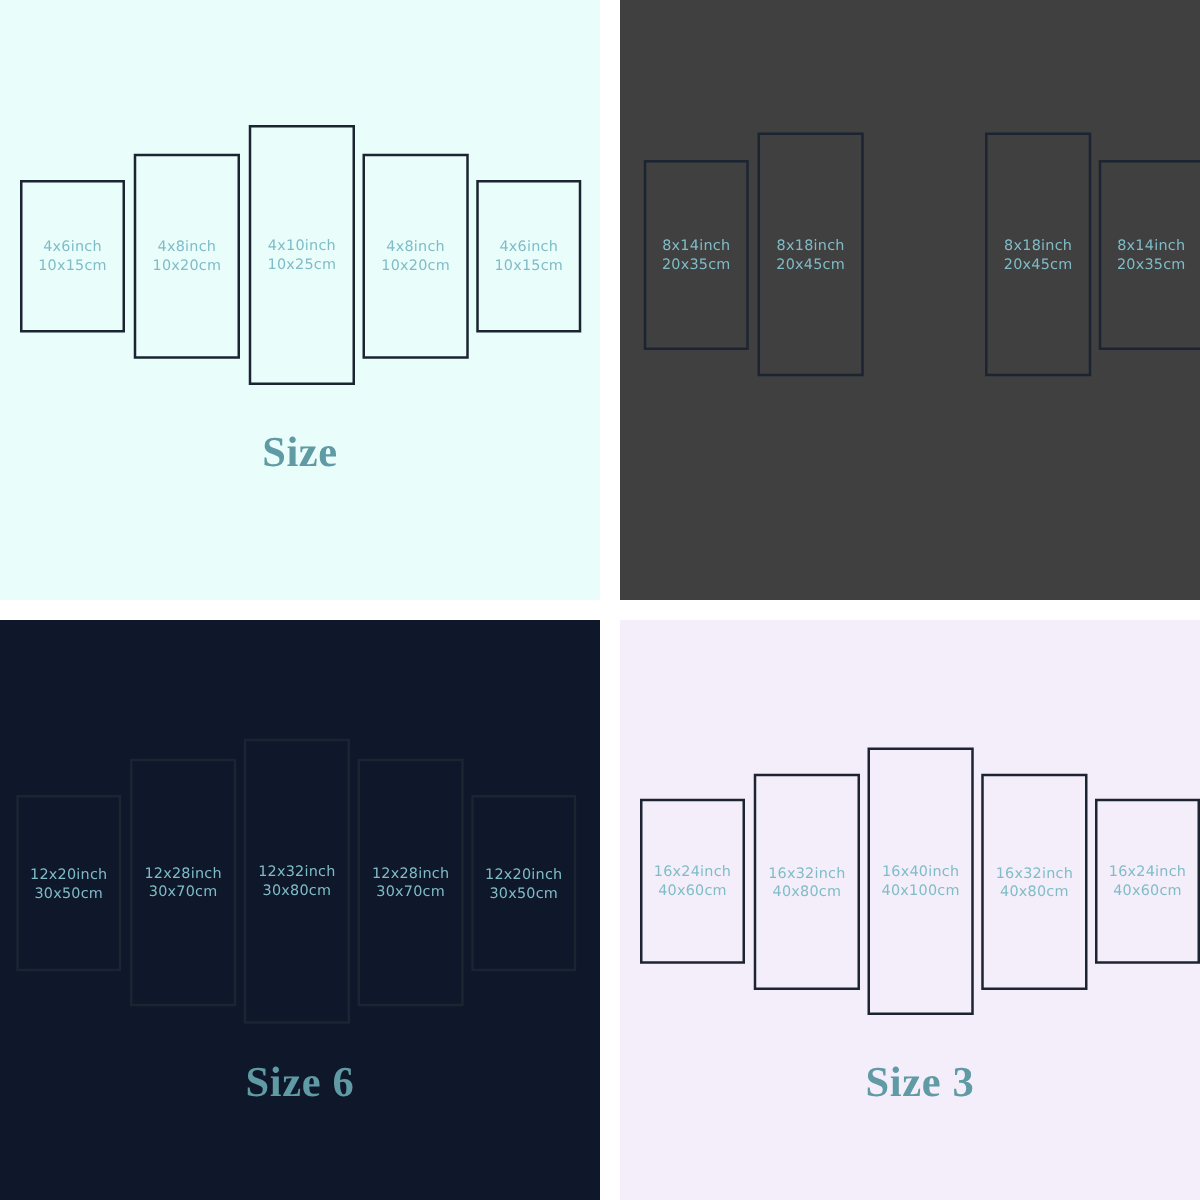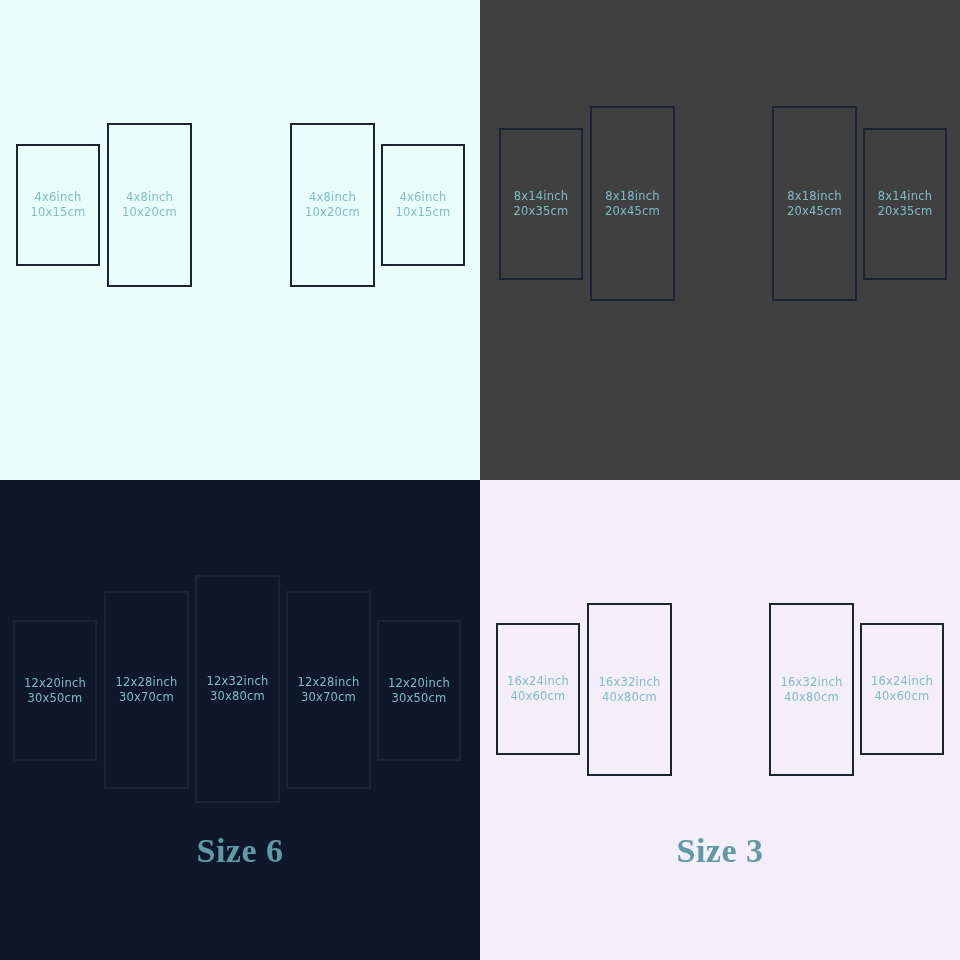--- a/index.html
+++ b/index.html
@@ -7,20 +7,21 @@
     width:960px;height:960px;
     font-family:"Liberation Sans",sans-serif;
     overflow:hidden;
   }
   .board{
     position:relative;
     width:960px;height:764px;
     display:grid;
     grid-template-columns:480px 480px;
     grid-template-rows:480px 480px;
+    gap:16px;
   }
   .quadrant{
     position:relative;
     width:480px;height:480px;
     overflow:hidden;
   }
   .panels{
     position:absolute;
     left:0;top:0;
     width:480px;height:400px;
@@ -61,29 +62,34 @@
     <div class="quadrant" style="background: rgb(233, 253, 251);">
       <div class="panels" style="height: 480px;">
         <div class="panel" style="left: 16px; top: 144px; width: 84px; height: 122px; border-color: rgb(27, 36, 48);">
           <div class="ln" style="color: rgb(127, 188, 200);">4x6inch</div>
           <div class="ln" style="color: rgb(127, 188, 200);">10x15cm</div>
         </div>
         <div class="panel" style="left: 107px; top: 123px; width: 85px; height: 164px; border-color: rgb(27, 36, 48);">
           <div class="ln" style="color: rgb(127, 188, 200);">4x8inch</div>
           <div class="ln" style="color: rgb(127, 188, 200);">10x20cm</div>
         </div>
+        <div class="panel" style="left: 199px; top: 100px; width: 85px; height: 208px; border-color: rgb(27, 36, 48);">
+          <div class="ln" style="color: rgb(127, 188, 200);">4x10inch</div>
+          <div class="ln" style="color: rgb(127, 188, 200);">10x25cm</div>
+        </div>
         <div class="panel" style="left: 290px; top: 123px; width: 85px; height: 164px; border-color: rgb(27, 36, 48);">
           <div class="ln" style="color: rgb(127, 188, 200);">4x8inch</div>
           <div class="ln" style="color: rgb(127, 188, 200);">10x20cm</div>
         </div>
         <div class="panel" style="left: 381px; top: 144px; width: 84px; height: 122px; border-color: rgb(27, 36, 48);">
           <div class="ln" style="color: rgb(127, 188, 200);">4x6inch</div>
           <div class="ln" style="color: rgb(127, 188, 200);">10x15cm</div>
         </div>
       </div>
+      <div class="title" style="top: 344px; color: rgb(95, 154, 165);">Size</div>
     </div>
     <div class="quadrant" style="background: #404040; padding-left: 27px;">
       <div class="panels" style="height: 480px;">
         <div class="panel" style="left: 19px; top: 128px; width: 84px; height: 152px; border-color: rgb(27, 36, 48);">
           <div class="ln" style="color: rgb(127, 188, 200);">8x14inch</div>
           <div class="ln" style="color: rgb(127, 188, 200);">20x35cm</div>
         </div>
         <div class="panel" style="left: 110px; top: 106px; width: 85px; height: 195px; border-color: rgb(27, 36, 48);">
           <div class="ln" style="color: rgb(127, 188, 200);">8x18inch</div>
           <div class="ln" style="color: rgb(127, 188, 200);">20x45cm</div>
@@ -126,20 +132,24 @@
     <div class="quadrant" style="background: rgb(244, 238, 250);">
       <div class="panels" style="height: 480px;">
         <div class="panel" style="left: 16px; top: 143px; width: 84px; height: 132px; border-color: rgb(27, 36, 48);">
           <div class="ln" style="color: rgb(127, 188, 200);">16x24inch</div>
           <div class="ln" style="color: rgb(127, 188, 200);">40x60cm</div>
         </div>
         <div class="panel" style="left: 107px; top: 123px; width: 85px; height: 173px; border-color: rgb(27, 36, 48);">
           <div class="ln" style="color: rgb(127, 188, 200);">16x32inch</div>
           <div class="ln" style="color: rgb(127, 188, 200);">40x80cm</div>
         </div>
+        <div class="panel" style="left: 198px; top: 102px; width: 85px; height: 214px; border-color: rgb(27, 36, 48);">
+          <div class="ln" style="color: rgb(127, 188, 200);">16x40inch</div>
+          <div class="ln" style="color: rgb(127, 188, 200);">40x100cm</div>
+        </div>
         <div class="panel" style="left: 289px; top: 123px; width: 85px; height: 173px; border-color: rgb(27, 36, 48);">
           <div class="ln" style="color: rgb(127, 188, 200);">16x32inch</div>
           <div class="ln" style="color: rgb(127, 188, 200);">40x80cm</div>
         </div>
         <div class="panel" style="left: 380px; top: 143px; width: 84px; height: 132px; border-color: rgb(27, 36, 48);">
           <div class="ln" style="color: rgb(127, 188, 200);">16x24inch</div>
           <div class="ln" style="color: rgb(127, 188, 200);">40x60cm</div>
         </div>
       </div>
       <div class="title" style="top: 352px; color: rgb(95, 154, 165);">Size 3</div>

